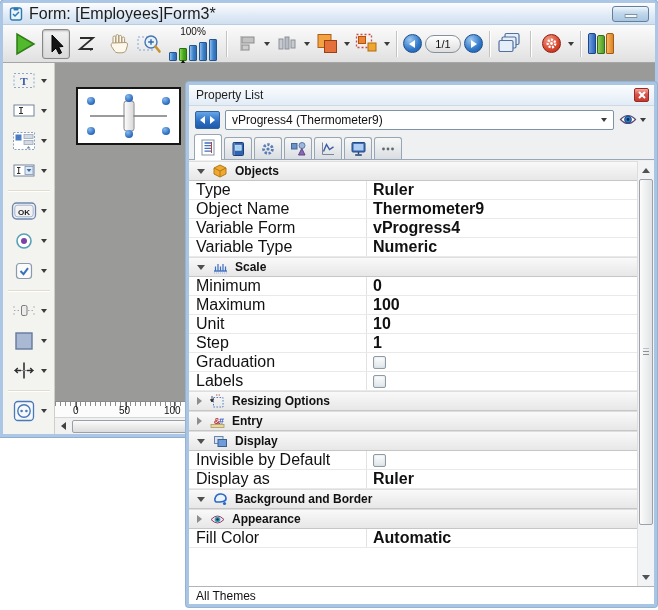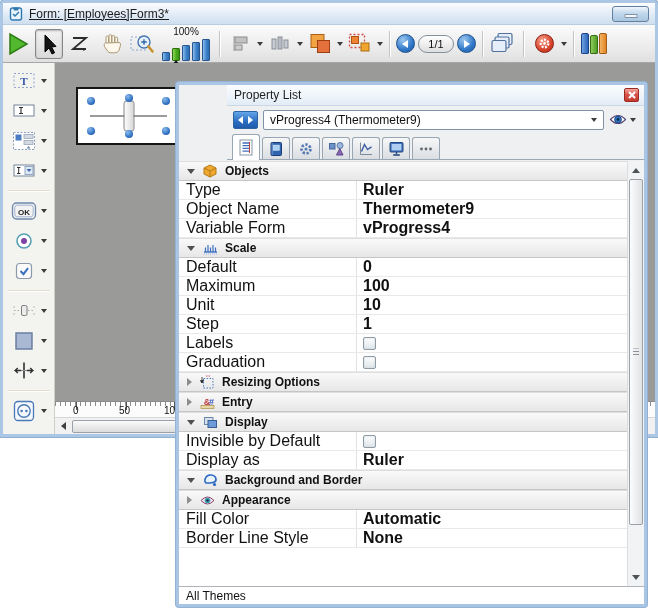--- a/index.html
+++ b/index.html
@@ -2,26 +2,26 @@
 <html><head>
 <meta charset="utf-8">
 <style>
   html,body{margin:0;padding:0;}
   body{width:658px;height:610px;background:#fff;font-family:"Liberation Sans",sans-serif;position:relative;overflow:hidden;}
   *{box-sizing:border-box;}
 
   
   .window{position:absolute;left:0;top:0;width:658px;height:437px;border:3px solid #abc7e5;border-radius:5px 5px 0 0;background:#eceae5;box-shadow:inset 0 0 0 1px #d9e6f3,0 0 0 1px #8fafd0;}
   .titlebar{position:absolute;left:0;top:0;right:0;height:22px;display:flex;align-items:center;gap:6px;padding:0 6px;background:linear-gradient(#fcfdfe,#dfeaf6 60%,#cfdff0);border-bottom:1px solid #b9cde1;}
-  .title{font-size:12px;color:#1c1c1c;text-decoration:underline;}
+  .title{font-size:16px;color:#1c1c1c;}
   .min-btn{margin-left:auto;width:37px;height:16px;border:1px solid #647f9b;border-radius:3px;background:linear-gradient(#eef6fc,#c2d8ec 45%,#a9c6e0);position:relative;}
   .min-btn i{position:absolute;left:50%;bottom:3px;transform:translateX(-50%);width:13px;height:4px;background:#f5f8fa;border:1px solid #7e93a8;}
 
   
-  .toolbar{position:absolute;left:0;top:22px;right:0;height:38px;background:linear-gradient(#fbfbfb,#e9e9e9 70%,#e0e0e0);border-bottom:1px solid #a6a6a6;display:flex;align-items:center;padding:0 1px;gap:3px;}
+  .toolbar{position:absolute;left:0;top:22px;right:0;height:38px;background:linear-gradient(#fbfbfb,#e9e9e9 70%,#e0e0e0);border-bottom:1px solid #a6a6a6;display:flex;align-items:center;padding:0 8px;gap:3px;}
   .tbtn{height:30px;min-width:28px;display:flex;align-items:center;justify-content:center;gap:2px;}
   .tool-selected{border:1px solid #878787;border-radius:3px;background:linear-gradient(#f2f2f2,#dadada);box-shadow:inset 0 1px 2px rgba(0,0,0,.25);}
   .sep{width:1px;height:26px;background:#c3c3c3;box-shadow:1px 0 0 #fff;margin:0 3px;}
   .dn{width:0;height:0;border-left:3.5px solid transparent;border-right:3.5px solid transparent;border-top:4px solid #3c3c3c;}
   .zoomw{display:flex;flex-direction:column;align-items:center;margin:0 3px;}
   .z-label{font-size:10px;line-height:10px;color:#111;}
   .z-bars{display:flex;align-items:flex-end;gap:2px;height:23px;margin-top:1px;}
   .z-bar{width:8px;border-radius:1px;position:relative;}
   .z-blue{background:linear-gradient(90deg,#8cbcec,#3c82ca 55%,#2f6cb4);border:1px solid #25568e;}
   .z-green{background:linear-gradient(90deg,#8cd856,#48aa1c 55%,#3c9414);border:1px solid #2b6e0e;}
@@ -53,21 +53,21 @@
   .canvas-ruler{position:absolute;left:0;right:0;bottom:17px;height:16px;background:#fcfcfc;border-top:1px solid #8a8a8a;}
   .canvas-ruler .ticks{position:absolute;left:0;top:0;right:0;height:4px;background:repeating-linear-gradient(90deg,#8b8b8b 0 1px,transparent 1px 5px);}
   .rnum{position:absolute;top:3px;font-size:10px;color:#111;}
   .rtickM{position:absolute;top:0;width:1px;height:8px;background:#555;}
   .canvas-hscroll{position:absolute;left:0;right:0;bottom:0;height:17px;background:#f1f1f1;border-top:1px solid #d6d6d6;display:flex;align-items:center;}
   .hs-btn{width:17px;height:17px;display:flex;align-items:center;justify-content:center;}
   .tri-left{width:0;height:0;border-top:4px solid transparent;border-bottom:4px solid transparent;border-right:5px solid #404040;}
   .hs-thumb{width:160px;height:13px;border:1px solid #99a0a8;border-radius:2px;background:linear-gradient(#fbfbfb,#dcdcdc);}
 
   
-  .palette{position:absolute;left:176px;top:82px;width:471px;height:525px;border:3px solid #a9c5e3;border-radius:3px;background:#eef0f2;box-shadow:0 0 0 1px #93b3d4;padding-left:48px;}
+  .palette{position:absolute;left:186px;top:82px;width:471px;height:525px;border:3px solid #a9c5e3;border-radius:3px;background:#eef0f2;box-shadow:0 0 0 1px #93b3d4;}
   .p-title{height:21px;display:flex;align-items:center;padding:0 5px 0 7px;background:linear-gradient(#fbfdfe,#e2ecf6);border-bottom:1px solid #ccd8e4;font-size:12px;color:#1e1e1e;}
   .p-close{margin-left:auto;width:15px;height:14px;border:1px solid #9c2a22;border-radius:2px;background:linear-gradient(#f3a89f,#da544b 45%,#c23a2f);position:relative;}
   .p-close i,.p-close b{position:absolute;left:50%;top:50%;width:9px;height:2px;background:#fff;border-radius:1px;}
   .p-close i{transform:translate(-50%,-50%) rotate(45deg);}
   .p-close b{transform:translate(-50%,-50%) rotate(-45deg);}
   .p-nav{height:27px;display:flex;align-items:center;gap:5px;padding:0 6px;}
   .nav-pager{width:25px;height:18px;border:1px solid #2f64a4;border-radius:2px;background:linear-gradient(#66a6e8,#2a6cc2 60%,#1f5aa8);display:flex;align-items:center;justify-content:center;gap:3px;flex:none;}
   .obj-select{flex:1;height:20px;border:1px solid #7f93a6;border-radius:2px;background:#fff;display:flex;align-items:center;padding:0 6px;font-size:12px;color:#111;}
   .obj-select .dn{margin-left:auto;}
   .eye-btn{display:flex;align-items:center;gap:3px;flex:none;padding-right:2px;}
@@ -470,56 +470,60 @@
         <div class="pv">Ruler</div>
       </div>
       <div class="prow">
         <div class="pl">Object Name</div>
         <div class="pv">Thermometer9</div>
       </div>
       <div class="prow">
         <div class="pl">Variable Form</div>
         <div class="pv">vProgress4</div>
       </div>
+      <div class="prow">
+        <div class="pl">Variable Type</div>
+        <div class="pv">Numeric</div>
+      </div>
 
       <div class="psec">
         <span class="tri-d"></span>
         <span class="sic">
             <svg width="15" height="13" viewBox="0 0 15 13">
               <path d="M1 10 H14" stroke="#3d6fc2" stroke-width="1.4"></path>
               <path d="M2.5 10 V5.5 M5 10 V3 M7.5 10 V5.5 M10 10 V3 M12.5 10 V5.5" stroke="#3d6fc2" stroke-width="1.2"></path>
               <path d="M1 12 H14" stroke="#9cb4de" stroke-dasharray="1 1"></path>
             </svg>
           </span>
         <span>Scale</span>
       </div>
       <div class="prow">
-        <div class="pl">Default</div>
+        <div class="pl">Minimum</div>
         <div class="pv">0</div>
       </div>
       <div class="prow">
         <div class="pl">Maximum</div>
         <div class="pv">100</div>
       </div>
       <div class="prow">
         <div class="pl">Unit</div>
         <div class="pv">10</div>
       </div>
       <div class="prow">
         <div class="pl">Step</div>
         <div class="pv">1</div>
       </div>
       <div class="prow">
-        <div class="pl">Labels</div>
+        <div class="pl">Graduation</div>
         <div class="pv">
             <span class="cb"></span>
           </div>
       </div>
       <div class="prow">
-        <div class="pl">Graduation</div>
+        <div class="pl">Labels</div>
         <div class="pv">
             <span class="cb"></span>
           </div>
       </div>
 
       <div class="psec">
         <span class="tri-r"></span>
         <span class="sic">
             <svg width="14" height="14" viewBox="0 0 14 14">
               <rect x="3.5" y="3.5" width="9.5" height="9.5" fill="none" stroke="#5580c4" stroke-dasharray="1.6 1.4"></rect>
@@ -580,24 +584,20 @@
               <circle cx="7.5" cy="5.5" r="2.8" fill="#38a0b8"></circle>
               <circle cx="7.5" cy="5.5" r="1.2" fill="#20303c"></circle>
             </svg>
           </span>
         <span>Appearance</span>
       </div>
       <div class="prow">
         <div class="pl">Fill Color</div>
         <div class="pv">Automatic</div>
       </div>
-      <div class="prow">
-        <div class="pl">Border Line Style</div>
-        <div class="pv">None</div>
-      </div>
 
     </div>
   </div>
 
   <div class="p-scroll">
     <div class="ps-btn ps-up">
         <span class="tri-up"></span>
       </div>
     <div class="ps-thumb"></div>
     <div class="ps-btn ps-dn">

